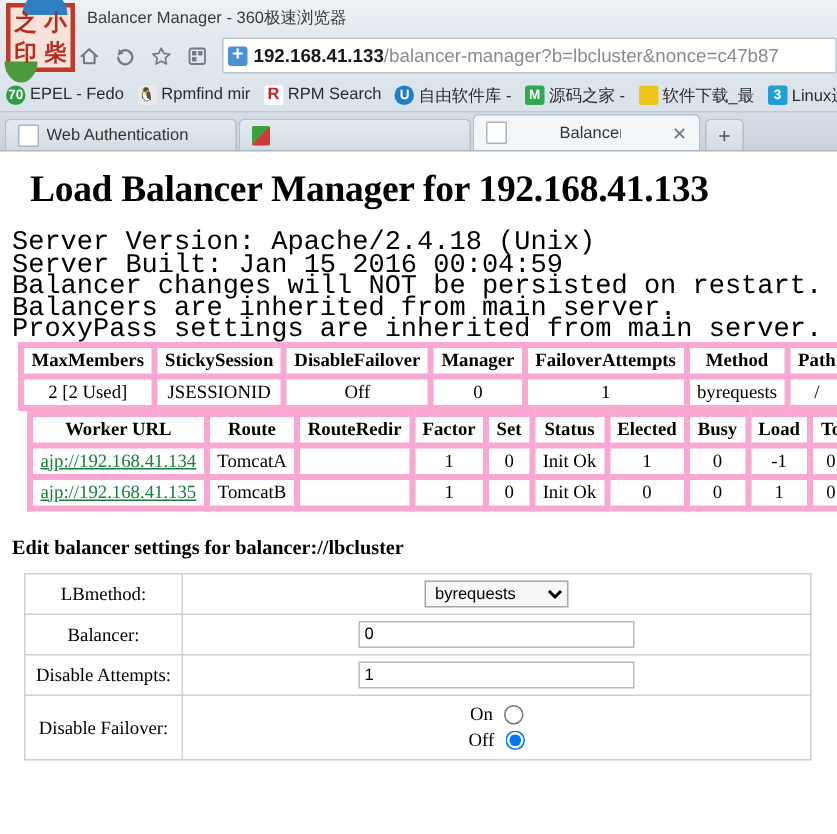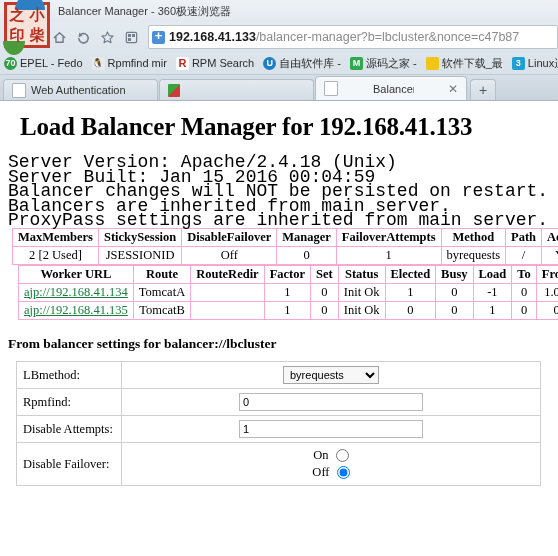--- a/index.html
+++ b/index.html
@@ -242,21 +242,21 @@
   h3.sec a { color: #1a0dab; }
   a { color: #2222cc; }
 
   table.apache {
     border-collapse: collapse;
     font-family: "Liberation Serif", serif;
     font-size: 12.5px;
     border: 1px solid #555;
   }
   table.apache th, table.apache td {
-    border: 1px solid #f9a8d4;
+    border: 4px solid #f9a8d4;
     padding: 1px 5px;
     text-align: center;
     white-space: nowrap;
     line-height: 15px;
     margin-left: 16px;
   }
   table.apache th { font-weight: bold; }
   table.apache td a { color:#15803d; }
 
   #status-table { margin-left: 4px; }
@@ -271,21 +271,21 @@
     font-size: 12.5px;
     border: 1px solid #b5b5b5;
   }
   table.form-table td {
     border: 1px solid #cfcfcf;
     padding: 4px 6px;
     line-height: 16px;
   }
   td.lbl {
     width: 92px;
-    text-align: left;
+    text-align: center;
     white-space: nowrap;
   }
   td.fld { text-align: center; }
   select.lbmethod {
     font-family: "Liberation Sans", sans-serif;
     font-size: 11px;
     padding: 1px 2px;
     border: 1px solid #a7a7a7;
     background: #f7f7f7;
     width: 96px;
@@ -491,37 +491,37 @@
         <td>Init Ok</td>
         <td>0</td>
         <td>0</td>
         <td>1</td>
         <td>0</td>
         <td>0</td>
       </tr>
     </tbody>
   </table>
 
-  <h3 class="sec">From balancer settings for balancer://lbcluster</h3>
+  <h3 class="sec">Edit balancer settings for balancer://lbcluster</h3>
 
   <table class="form-table">
     <tbody>
         <tr>
       <td class="lbl">LBmethod:</td>
       <td class="fld">
         <select class="lbmethod">
           <option>byrequests</option>
           <option>bytraffic</option>
           <option>bybusyness</option>
           <option>heartbeat</option>
         </select>
       </td>
     </tr>
     <tr>
-      <td class="lbl">Rpmfind:</td>
+      <td class="lbl">Balancer:</td>
       <td class="fld">
         <input class="txt" type="text" value="0" style="">
       </td>
     </tr>
     <tr>
       <td class="lbl">Disable Attempts:</td>
       <td class="fld">
         <input class="txt" type="text" value="1" style="">
       </td>
     </tr>

